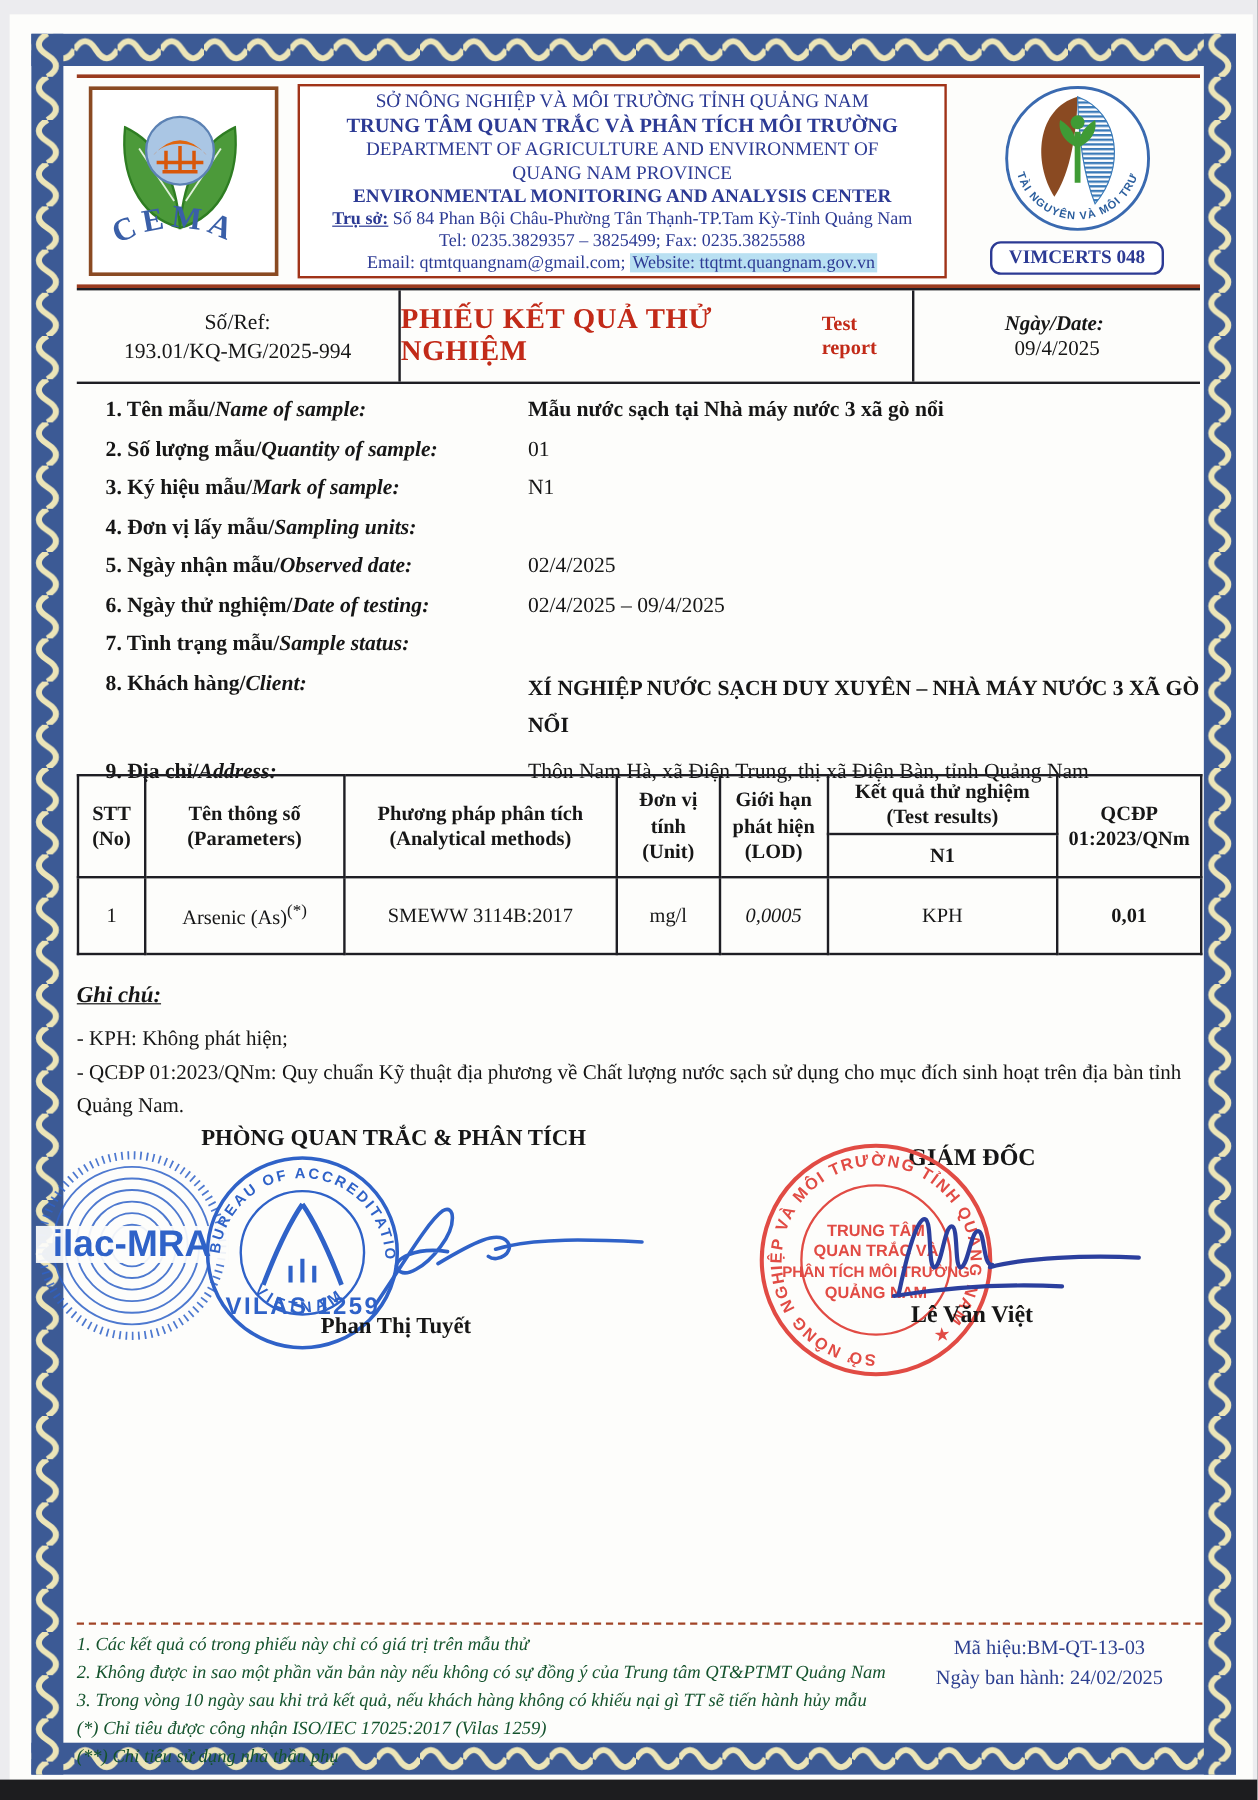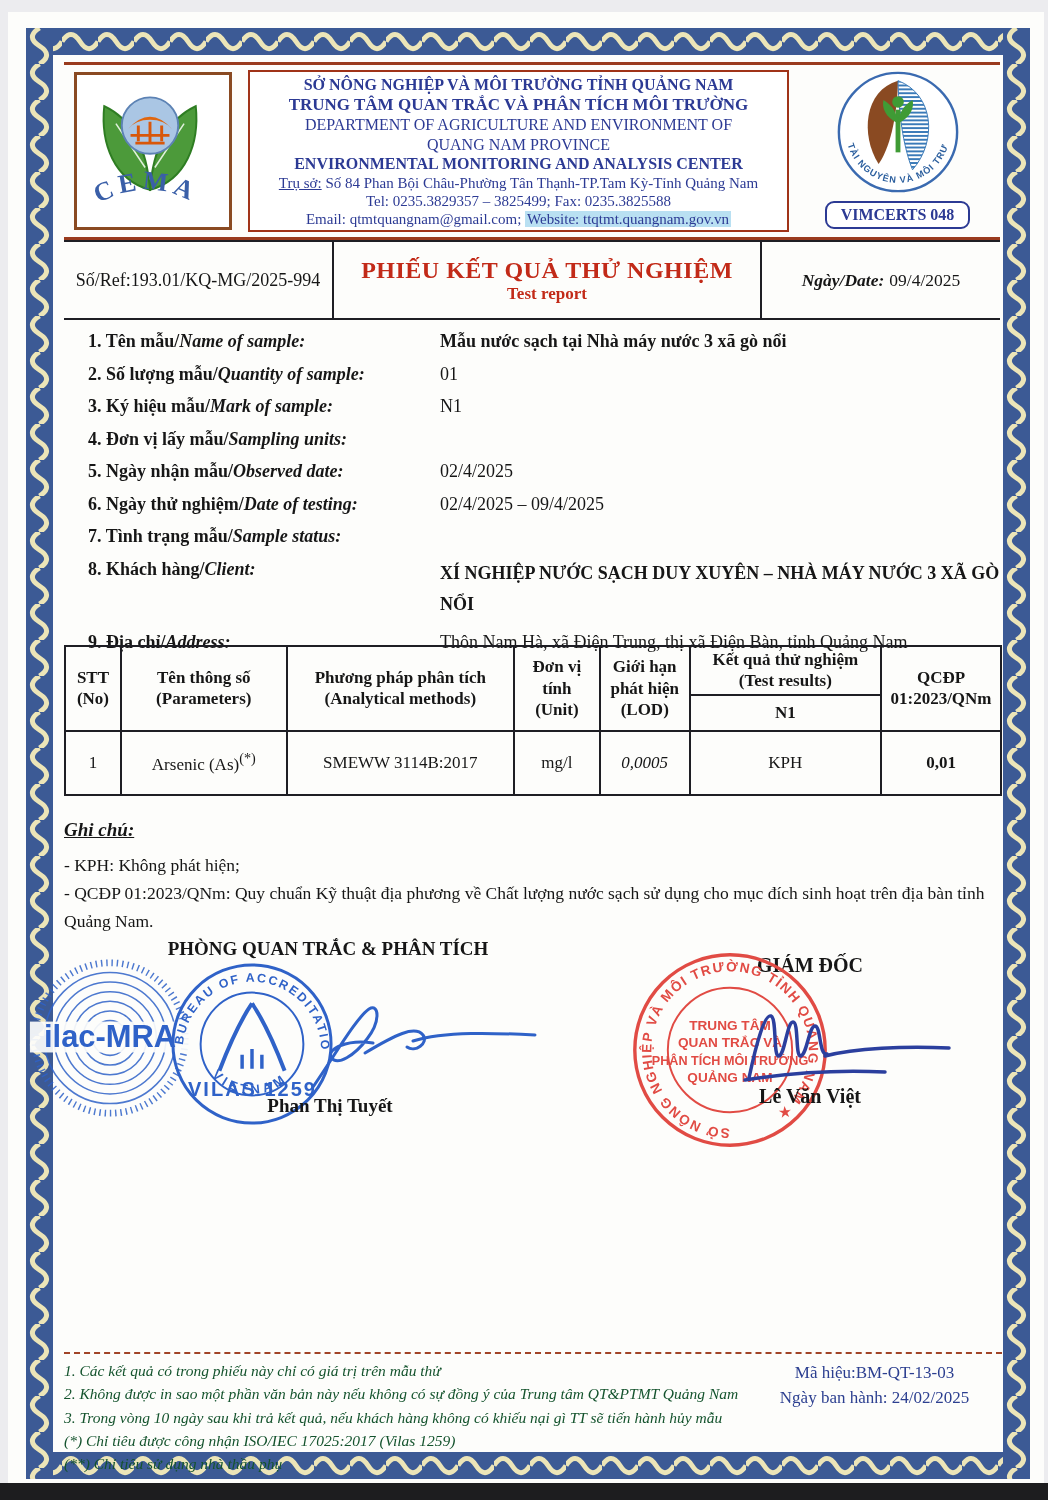--- a/index.html
+++ b/index.html
@@ -8,40 +8,40 @@
   .page{position:absolute;left:8px;top:12px;width:1036px;height:1472px;background:#fdfdfb;}
   .scan-bottom{position:absolute;left:0;top:1483px;width:1048px;height:17px;background:#1d1d1f;}
   .band{position:absolute;}
   
   .header{position:absolute;left:64px;top:62px;width:936px;height:172px;
           border-top:3px solid #9a3b1e;border-bottom:3px solid #9a3b1e;display:flex;}
   .logo-left-wrap{width:178px;display:flex;align-items:center;justify-content:center;}
   .logo-left-box{width:152px;height:152px;border:3px solid #8a4a22;background:#fff;}
   .hc{flex:1;margin:5px 6px;border:2px solid #a03318;background:#fff;
       text-align:center;color:#2c3a94;padding:3px 4px;line-height:1.22;}
-  .hc .l1{font-size:16px;font-weight:bold;}
+  .hc .l1{font-size:16px;}
   .hc .l2{font-size:17px;font-weight:bold;}
   .hc .l3,.hc .l4{font-size:16px;}
   .hc .l5{font-size:16px;font-weight:bold;}
   .hc .l6,.hc .l7,.hc .l8{font-size:15px;}
-  .hc .tru-so{font-weight:normal;text-decoration:underline;}
+  .hc .tru-so{font-weight:bold;text-decoration:underline;}
   .hl{background:#b9e0f2;padding:0 2px;}
   .logo-right-wrap{width:205px;display:flex;flex-direction:column;align-items:center;justify-content:flex-start;padding-top:4px;}
   .vimcerts{margin-top:6px;border:2px solid #2c3a94;border-radius:9px;padding:3px 14px;
             font-size:16px;font-weight:bold;color:#2c3a94;background:#fff;}
   
   .titlerow{position:absolute;left:64px;top:240px;width:936px;height:76px;display:flex;
             border-top:2px solid #1e1e24;border-bottom:2px solid #1e1e24;}
-  .t-ref{width:268px;border-right:2px solid #1e1e24;display:flex;flex-direction:row;
+  .t-ref{width:268px;border-right:2px solid #1e1e24;display:flex;flex-direction:column;
          align-items:center;justify-content:center;font-size:18px;line-height:1.35;}
-  .t-main{flex:1;border-right:2px solid #1e1e24;display:flex;flex-direction:column;
+  .t-main{flex:1;border-right:2px solid #1e1e24;display:flex;flex-direction:row;
           align-items:center;justify-content:center;color:#c22a18;}
   .t-main .vi{font-size:24px;font-weight:bold;letter-spacing:.5px;}
   .t-main .en{font-size:17px;font-weight:bold;}
-  .t-date{width:238px;display:flex;align-items:center;justify-content:center;font-size:17.5px;}
+  .t-date{width:238px;display:flex;align-items:center;justify-content:center;font-size:17.5px;flex-direction:column;}
   .t-date .lbl{font-style:italic;font-weight:bold;margin-right:5px;}
   
   .info{position:absolute;left:88px;top:330px;width:922px;}
   .inf-row{display:flex;margin-bottom:10px;font-size:18px;line-height:1.25;}
   .inf-label{width:352px;flex:none;font-weight:bold;}
   .inf-label .en{font-style:italic;}
   .inf-val{flex:1;}
   .inf-val.b{font-weight:bold;}
   
   table.res{position:absolute;left:64px;top:645px;width:938px;border-collapse:collapse;}

